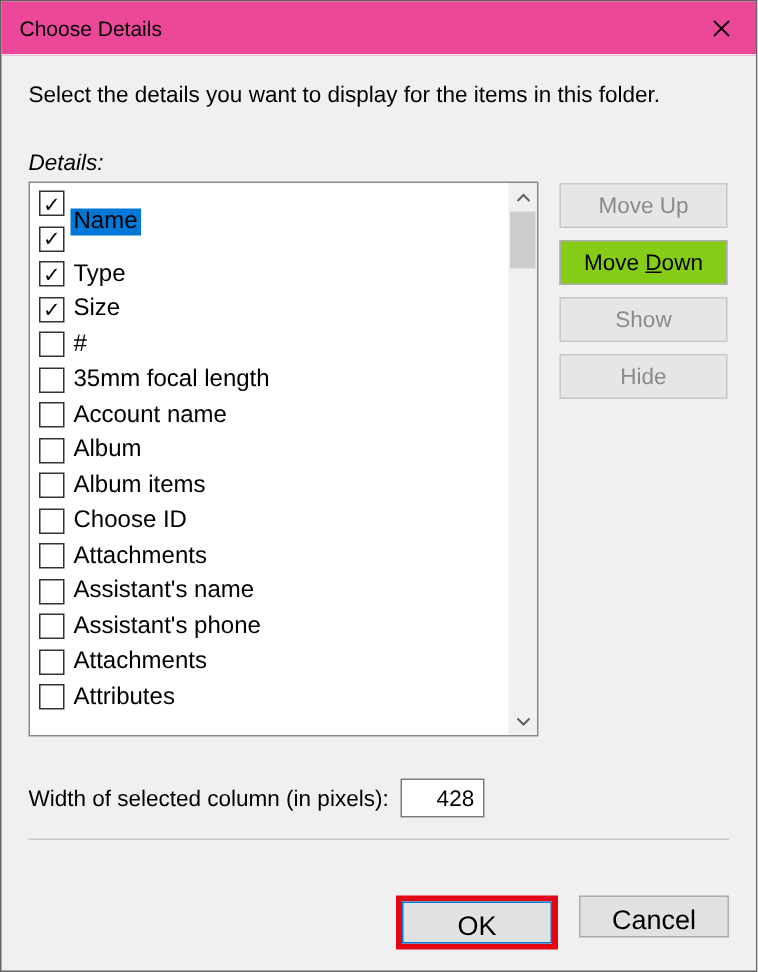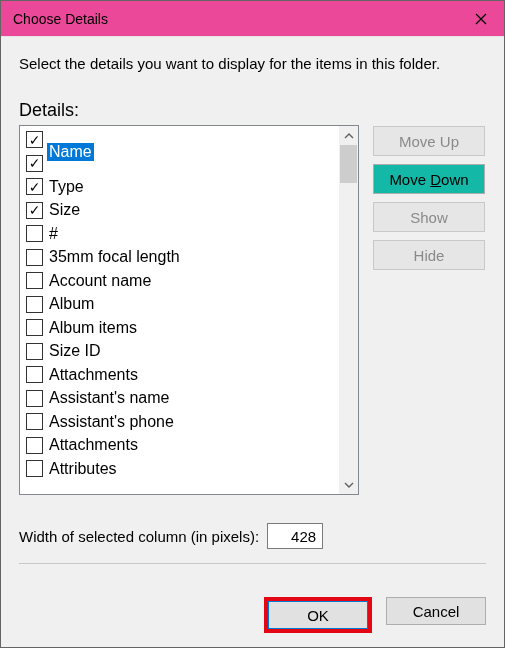--- a/index.html
+++ b/index.html
@@ -45,22 +45,23 @@
     flex: 1;
     padding: 18px 18px 0 18px;
     display: flex;
     flex-direction: column;
   }
   .instruction {
     font-size: 15px;
     margin-bottom: 28px;
   }
   .details-label {
-    font-size: 18px;
+    font-size: 15px;
     margin-bottom: 4px;
+    font-style: italic;
   }
   .middle {
     display: flex;
     gap: 14px;
   }
   .list-wrap {
     width: 340px;
     height: 370px;
     border: 1px solid #828790;
     background: #fff;
@@ -96,21 +97,21 @@
     color: #000;
   }
   .row .lbl {
     padding: 0 2px;
     white-space: nowrap;
     overflow: hidden;
     text-overflow: ellipsis;
   }
   .row.sel .lbl {
     background: #0078d7;
-    color: #ffffff;
+    color: #000000;
     margin-top: 24px;
   }
   
   .scrollbar {
     width: 19px;
     background: #f0f0f0;
     border-left: 0;
     display: flex;
     flex-direction: column;
   }
@@ -135,21 +136,21 @@
   .side {
     display:flex;
     flex-direction: column;
     gap: 8px;
     padding-top: 1px;
   }
   .btn {
     width: 112px;
     height: 30px;
     border: 1px solid #adadad;
-    background: #14b8a6;
+    background: #84cc16;
     font-size: 15px;
     display:flex;align-items:center;justify-content:center;
     cursor: default;
   }
   .btn.disabled {
     color:#8a8a8a;
     border-color:#c8c8c8;
     background:#e6e6e6;
   }
   .btn.disabled .uline { text-decoration: none; }
@@ -190,22 +191,22 @@
   }
   .btn-ok-wrap {
     border: 4px solid #e30613;
     padding:0;
   }
   .btn-bottom {
     width: 100px;
     height: 28px;
     border:1px solid #adadad;
     background:#e1e1e1;
-    font-size:15px;
-    display:flex;align-items:center;justify-content:center;
+    font-size:18px;
+    display:flex;align-items:flex-end;justify-content:center;
   }
   .btn-ok {
     border-color:#0078d7;
   }
 </style>
 </head>
 <body>
 
 <div class="window">
 
@@ -261,21 +262,21 @@
             <div class="row">
               <div class="chk"></div>
               <div class="lbl">Album</div>
             </div>
             <div class="row">
               <div class="chk"></div>
               <div class="lbl">Album items</div>
             </div>
             <div class="row">
               <div class="chk"></div>
-              <div class="lbl">Size ID</div>
+              <div class="lbl">Choose ID</div>
             </div>
             <div class="row">
               <div class="chk"></div>
               <div class="lbl">Attachments</div>
             </div>
             <div class="row">
               <div class="chk"></div>
               <div class="lbl">Assistant's name</div>
             </div>
             <div class="row">

